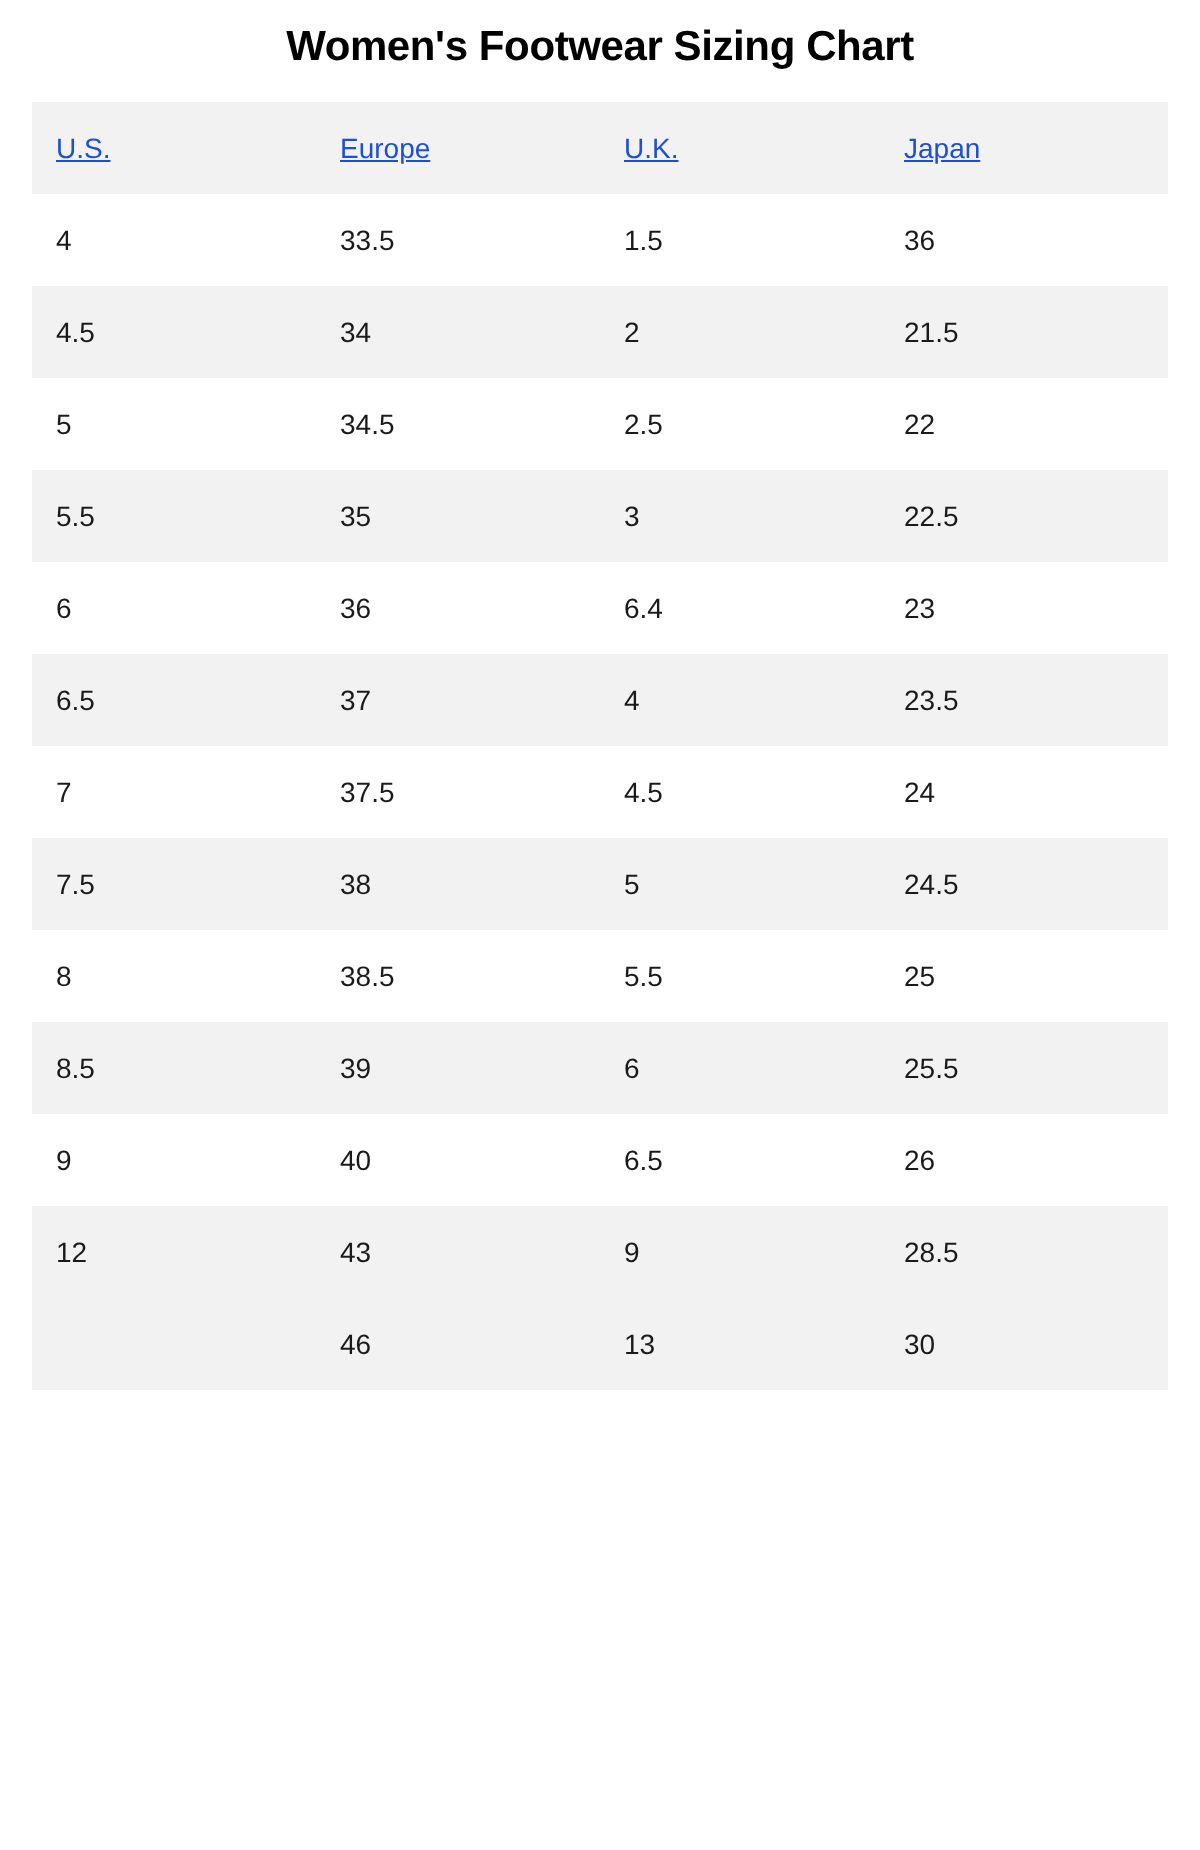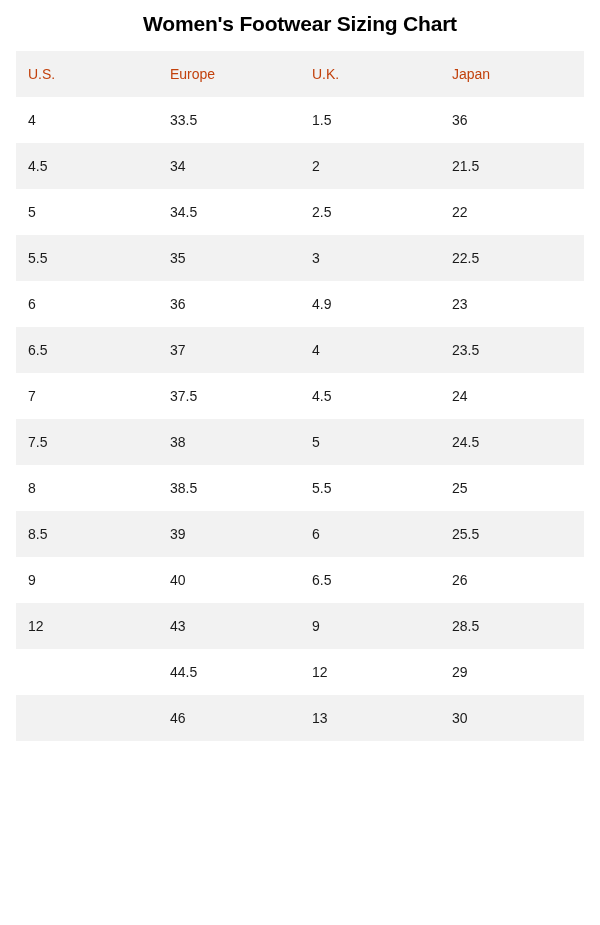--- a/index.html
+++ b/index.html
@@ -63,22 +63,23 @@
     line-height: 46px;
     white-space: nowrap;
     overflow: hidden;
   }
 
   table.size-table thead tr {
     background: #f2f2f2;
   }
 
   table.size-table thead th {
-    color: #c2410c;
+    color: #1d4ed8;
     font-weight: normal;
+    text-decoration: underline;
   }
 
   table.size-table tbody tr.odd  { background: #ffffff; }
   table.size-table tbody tr.even { background: #f2f2f2; }
 </style>
 </head>
 <body>
 
 <div class="page">
 
@@ -121,21 +122,21 @@
           </tr>
           <tr class="even">
             <td>5.5</td>
             <td>35</td>
             <td>3</td>
             <td>22.5</td>
           </tr>
           <tr class="odd">
             <td>6</td>
             <td>36</td>
-            <td>4.9</td>
+            <td>6.4</td>
             <td>23</td>
           </tr>
           <tr class="even">
             <td>6.5</td>
             <td>37</td>
             <td>4</td>
             <td>23.5</td>
           </tr>
           <tr class="odd">
             <td>7</td>
@@ -166,26 +167,20 @@
             <td>40</td>
             <td>6.5</td>
             <td>26</td>
           </tr>
           <tr class="even">
             <td>12</td>
             <td>43</td>
             <td>9</td>
             <td>28.5</td>
           </tr>
-          <tr class="odd">
-            <td></td>
-            <td>44.5</td>
-            <td>12</td>
-            <td>29</td>
-          </tr>
           <tr class="even">
             <td></td>
             <td>46</td>
             <td>13</td>
             <td>30</td>
           </tr>
         </tbody>
     </table>
   </div>
 

